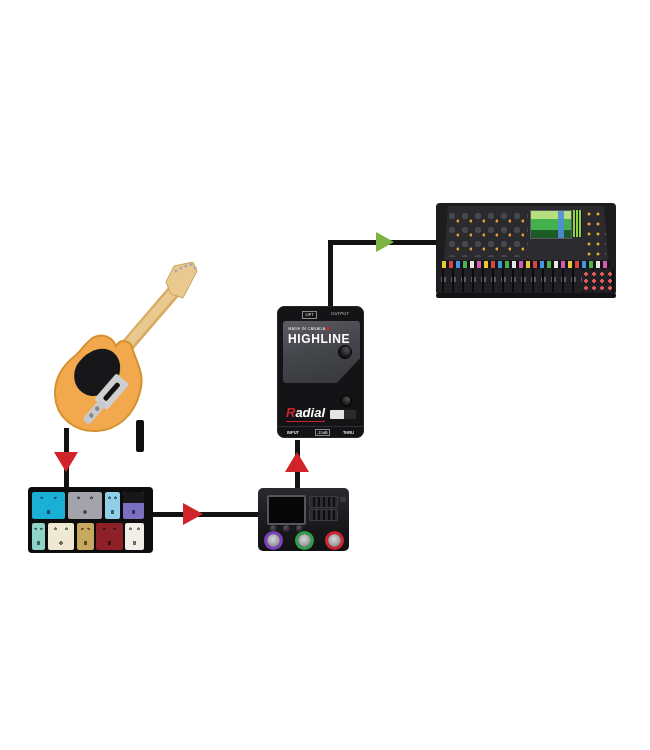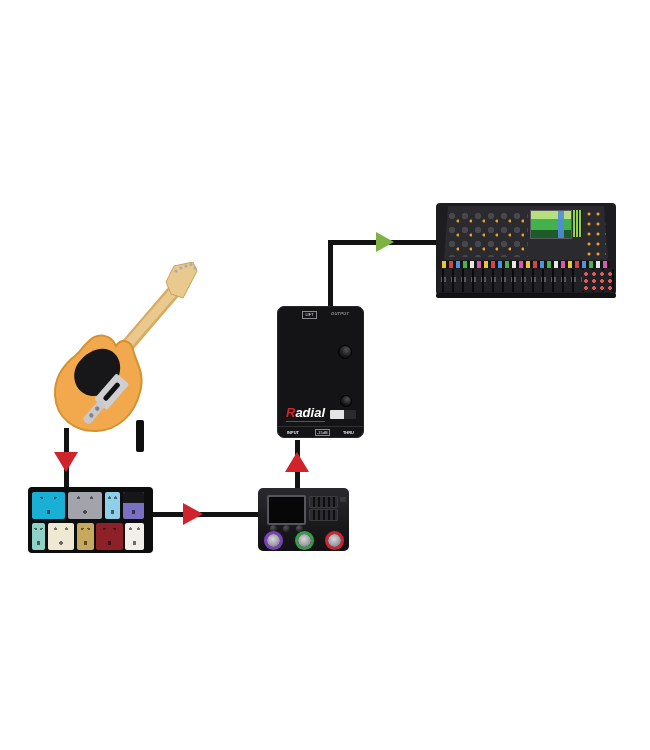--- a/index.html
+++ b/index.html
@@ -157,20 +157,24 @@
     <div class="abs fx-switch ring-purple" style="left:9px;top:46px;"></div>
     <div class="abs fx-switch ring-green" style="left:40px;top:46px;"></div>
     <div class="abs fx-switch ring-red" style="left:70px;top:46px;"></div>
   </div>
 
   <div class="abs di">
     <div class="abs di-toplabels">
       <div class="di-switchbox">LIFT</div>
       <div class="di-outlabel">OUTPUT</div>
     </div>
+    <div class="abs di-panel">
+      <div class="di-made"><span>MADE IN CANADA</span><span class="leaf"></span></div>
+      <div class="di-model">HIGHLINE</div>
+    </div>
     <div class="abs di-knob" style="left:60px;top:38px;width:12px;height:12px;"></div>
     <div class="abs di-knob" style="left:62px;top:88px;width:10px;height:10px;"></div>
     <div class="di-logo">Radial</div>
     <div class="di-badge"></div>
     <div class="abs di-botlabels">
       <div class="di-in">INPUT</div>
       <div class="di-pad">-15dB</div>
       <div class="di-thru">THRU</div>
     </div>
   </div>

